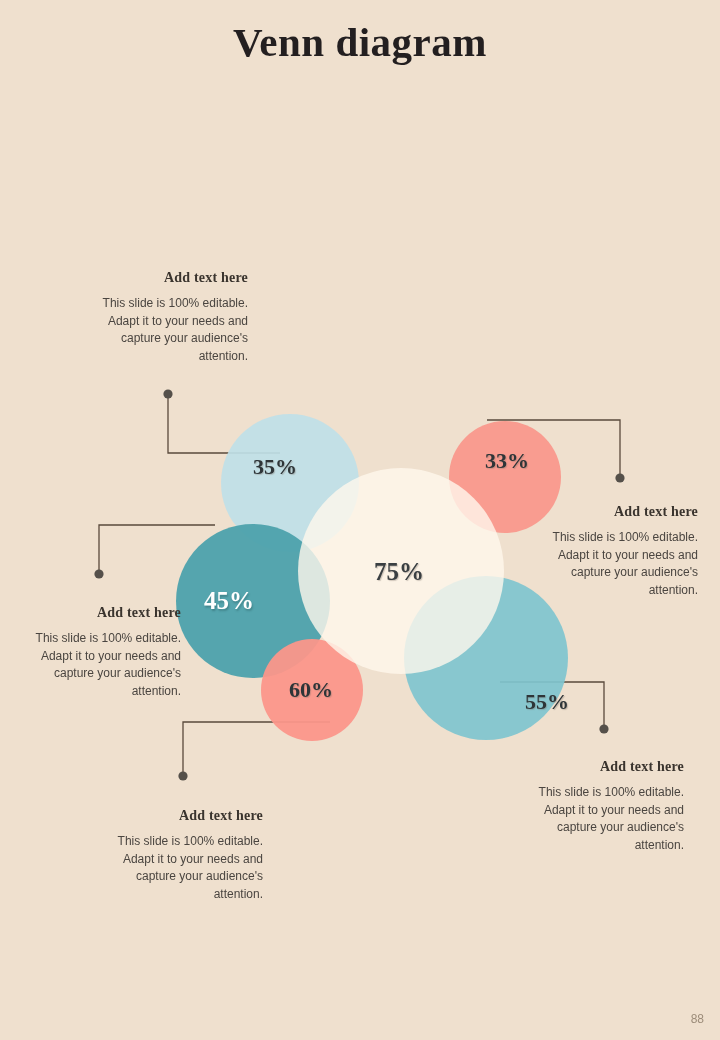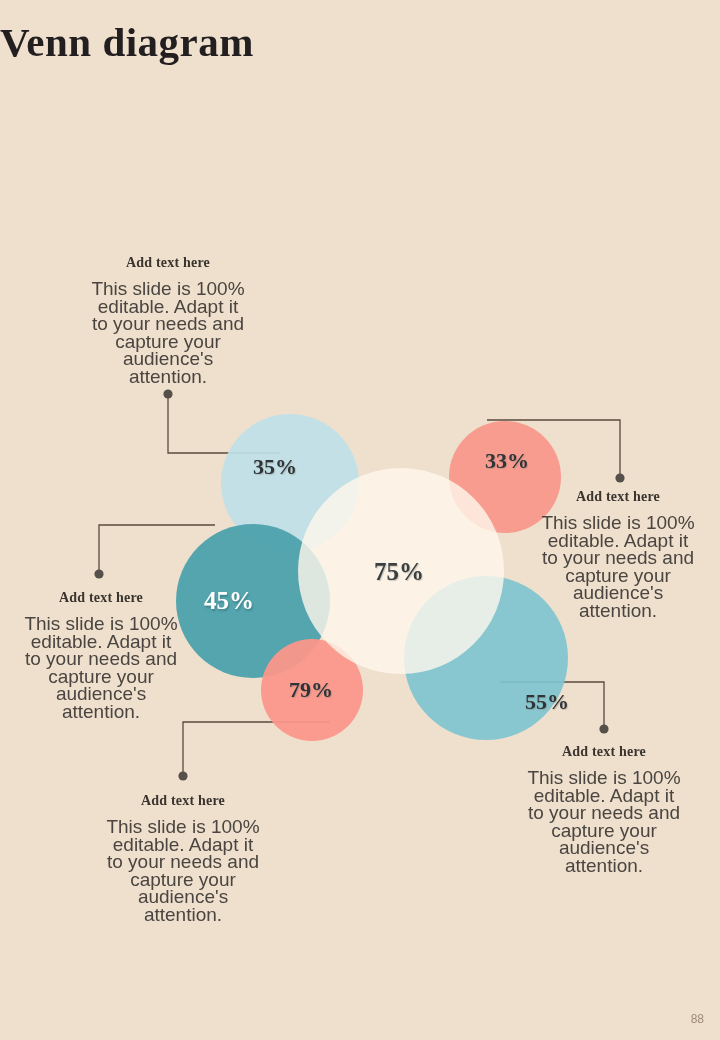--- a/index.html
+++ b/index.html
@@ -21,20 +21,21 @@
     width: 720px;
     height: 1040px;
   }
 
   
   #page-title {
     position: absolute;
     top: 18px;
     left: 0;
     width: 720px;
+    text-align: center;
     font-family: "Liberation Serif", serif;
     font-weight: bold;
     font-size: 41px;
     letter-spacing: 0.5px;
     color: #231F20;
   }
 
   
   #venn-stage {
     position: absolute;
@@ -70,33 +71,34 @@
     font-size: 25px;
     color: #FFFFFF;
     text-shadow: 1px 2px 2px rgba(40,90,95,0.45);
     text-align: right;
   }
 
   
   .callout {
     position: absolute;
     width: 160px;
-    text-align: center;
+    text-align: right;
+    margin-top: 15px;
   }
   .callout-title {
     font-family: "Liberation Serif", serif;
     font-weight: bold;
     font-size: 14px;
     color: #3A342E;
     margin-bottom: 9px;
     letter-spacing: 0.2px;
   }
   .callout-body {
     font-family: "Liberation Sans", sans-serif;
-    font-size: 19px;
+    font-size: 12px;
     line-height: 17.5px;
     color: #4A4540;
   }
 
   
   #page-number {
     position: absolute;
     right: 16px;
     bottom: 14px;
     font-family: "Liberation Sans", sans-serif;
@@ -142,21 +144,21 @@
     </svg>
 
     <div class="pct-label pct-mid" style="left:275px; top:467px;">35%</div>
 
     <div class="pct-label pct-mid" style="left:507px; top:461px;">33%</div>
 
     <div class="pct-label pct-white" style="left:229px; top:601px;">45%</div>
 
     <div class="pct-label pct-center" style="left:399px; top:572px;">75%</div>
 
-    <div class="pct-label pct-mid" style="left:311px; top:690px;">79%</div>
+    <div class="pct-label pct-mid" style="left:311px; top:690px;">60%</div>
 
     <div class="pct-label pct-mid" style="left:509px; top:702px;margin-left:38px;">55%</div>
   </div>
 
   <div class="callout" style="left:88px; top:255px;">
     <div class="callout-title">Add text here</div>
     <div class="callout-body">This slide is 100% editable. Adapt it to your needs and capture your audience's attention.</div>
   </div>
 
   <div class="callout" style="left:538px; top:489px;">

